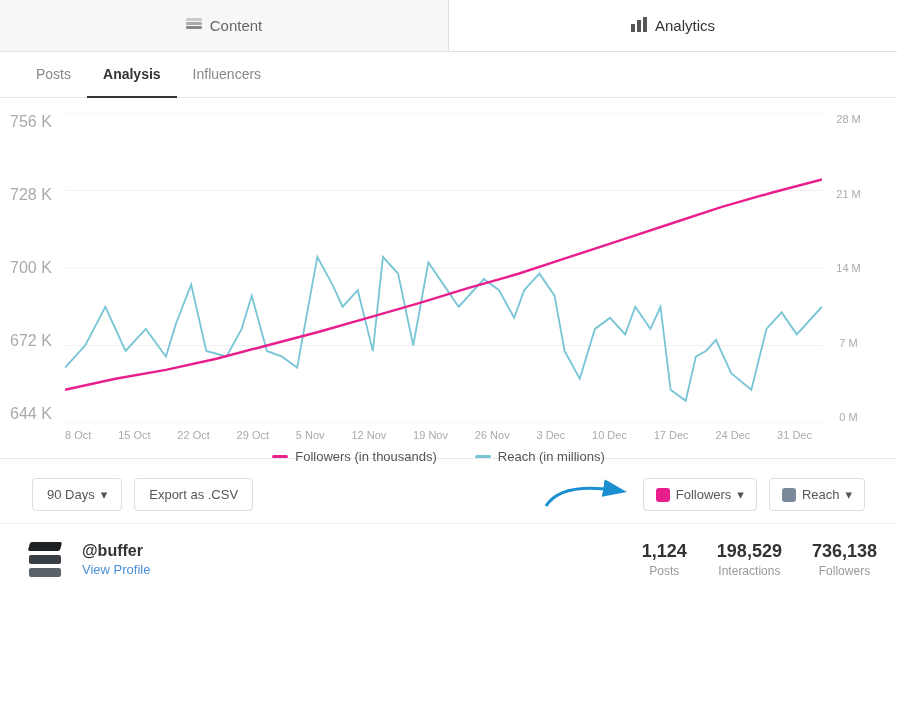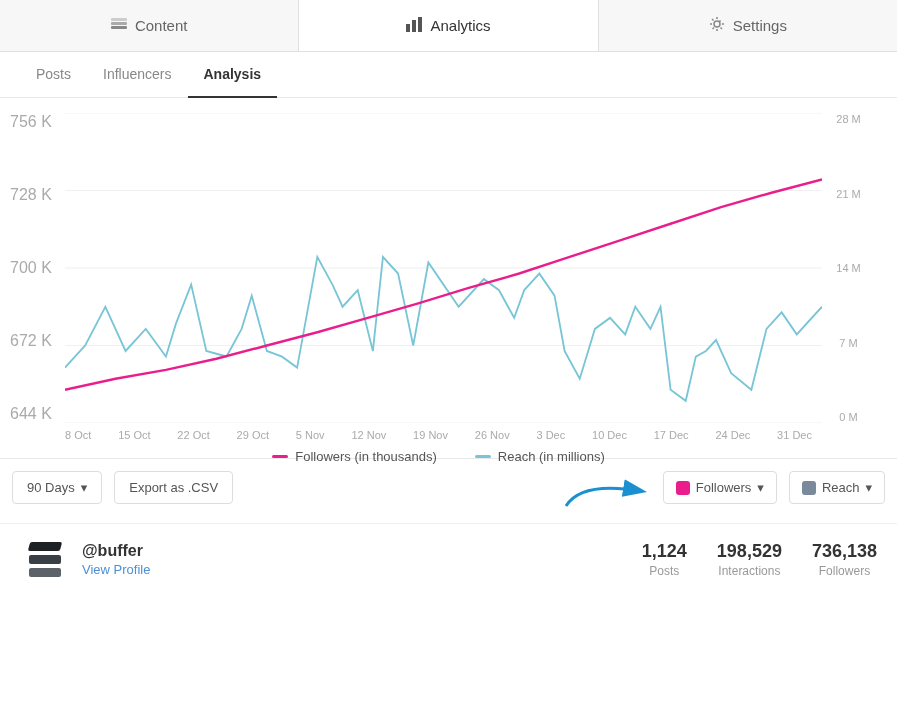--- a/index.html
+++ b/index.html
@@ -123,22 +123,22 @@
     }
     .legend-dot {
       width: 16px;
       height: 3px;
       border-radius: 2px;
     }
 
     
     .controls-row {
       display: flex;
-      align-items: flex-start;
-      padding: 12px 12px;
+      align-items: flex-end;
+      padding: 12px 32px;
       gap: 12px;
       border-top: 1px solid #e8e8e8;
     }
     .btn {
       display: flex;
       align-items: center;
       gap: 6px;
       padding: 8px 14px;
       border: 1px solid #ddd;
       border-radius: 4px;
@@ -244,40 +244,31 @@
   <div class="top-nav-item active">
     <span>
       <svg width="16" height="16" viewBox="0 0 16 16">
         <rect x="0" y="8" width="4" height="8" fill="#555"></rect>
         <rect x="6" y="4" width="4" height="12" fill="#555"></rect>
         <rect x="12" y="1" width="4" height="15" fill="#555"></rect>
       </svg>
     </span>
     <span>Analytics</span>
   </div>
-  <div class="top-nav-item">
-    <span>
-      <svg width="16" height="16" viewBox="0 0 16 16" fill="none">
-        <circle cx="8" cy="8" r="3" stroke="#888" stroke-width="1.5" fill="none"></circle>
-        <path d="M8 1v2M8 13v2M1 8h2M13 8h2M3.05 3.05l1.41 1.41M11.54 11.54l1.41 1.41M11.54 4.46l-1.41 1.41M4.95 11.54l-1.41 1.41" stroke="#888" stroke-width="1.5"></path>
-      </svg>
-    </span>
-    <span>Settings</span>
-  </div>
 </div>
 
 <div class="sub-nav">
   <div class="sub-nav-item">
     <span>Posts</span>
   </div>
+  <div class="sub-nav-item active">
+    <span>Analysis</span>
+  </div>
   <div class="sub-nav-item">
     <span>Influencers</span>
-  </div>
-  <div class="sub-nav-item active">
-    <span>Analysis</span>
   </div>
 </div>
 
 <div class="chart-area">
   <div class="chart-container">
 
     <div class="y-axis-left">
       <span>756 K</span>
       <span>728 K</span>
       <span>700 K</span>

